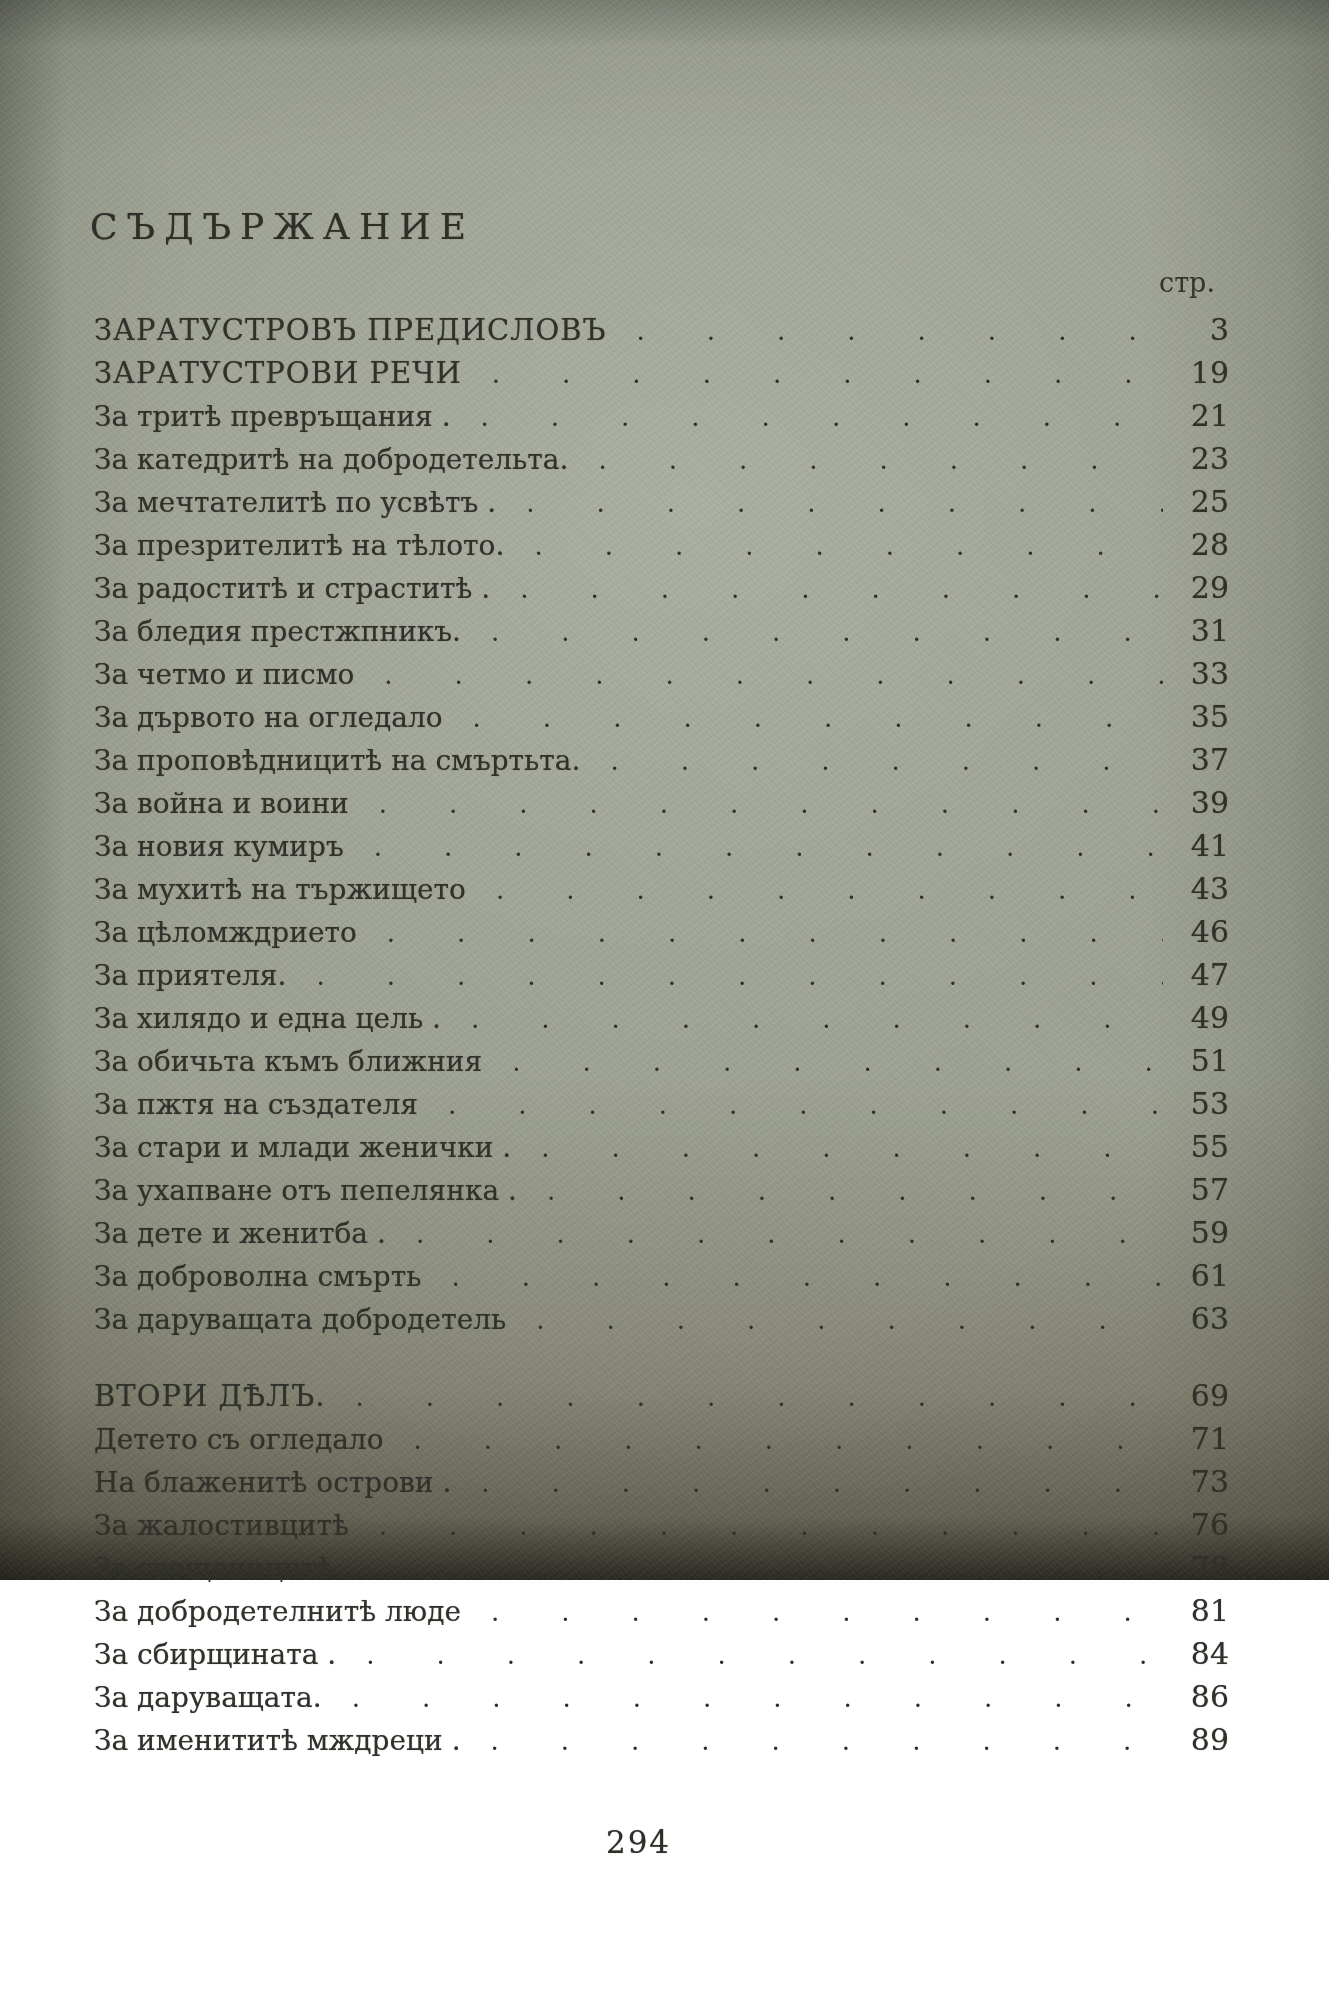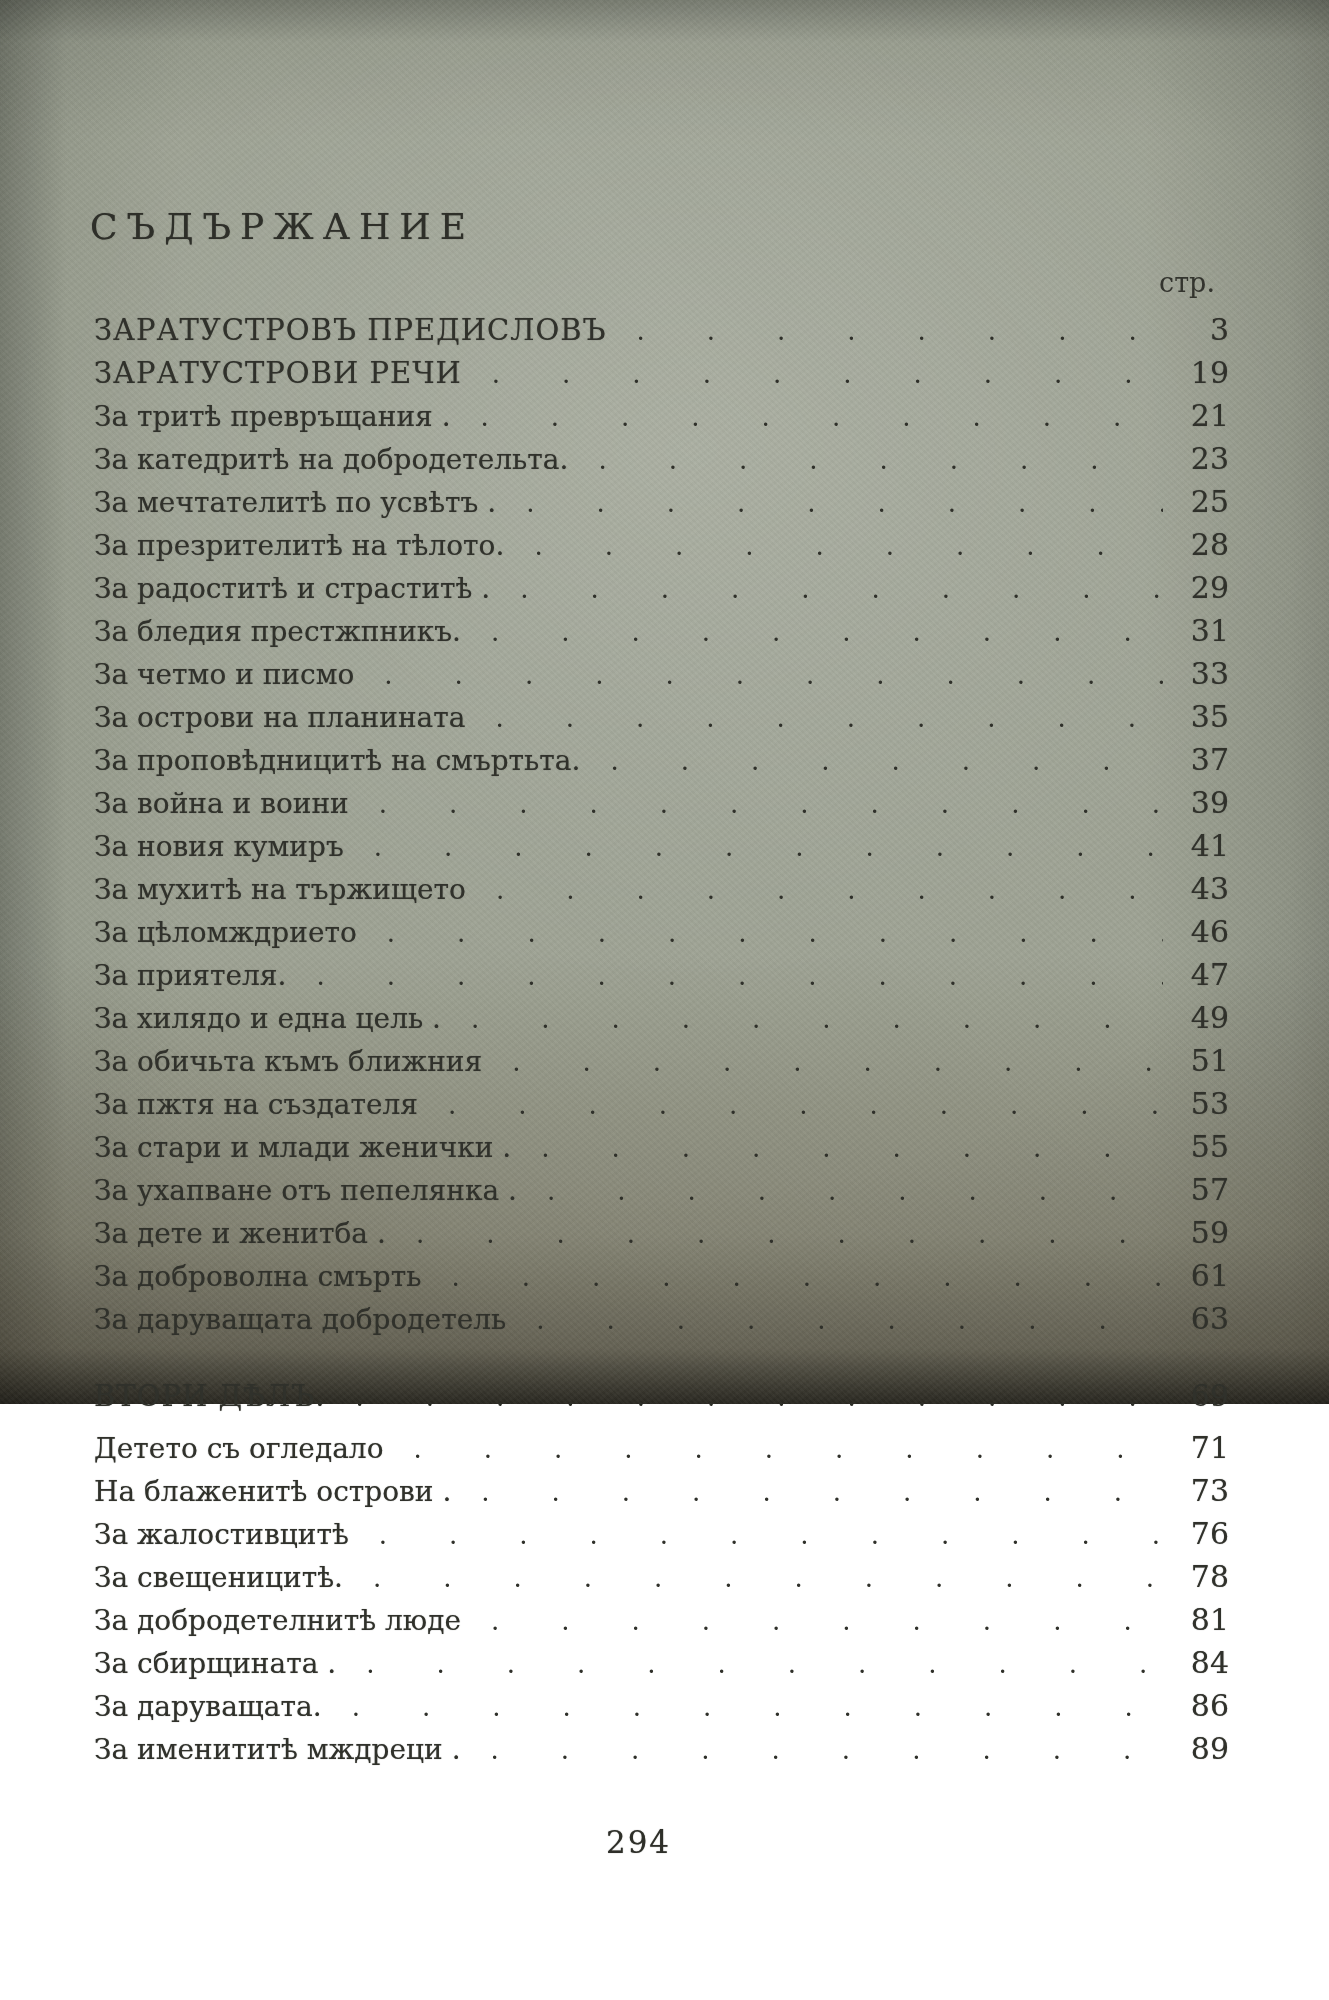--- a/index.html
+++ b/index.html
@@ -3,21 +3,21 @@
 <meta charset="utf-8">
 <style>
   html,body{margin:0;padding:0;}
   body{
     width:1329px;height:2000px;
     font-family:"DejaVu Serif", serif;
     overflow:hidden;
   }
   .page{
     position:relative;
-    width:1329px;height:1404px;
+    width:1329px;height:1580px;
     background:
       radial-gradient(ellipse 95% 70% at 52% 32%, rgba(255,255,255,0.14) 0%, rgba(255,255,255,0.0) 55%),
       linear-gradient(to bottom, rgba(20,22,18,0.30) 0%, rgba(20,22,18,0.06) 3%, rgba(0,0,0,0) 10%, rgba(0,0,0,0) 68%, rgba(72,58,38,0.28) 88%, rgba(52,42,28,0.50) 96%, rgba(18,15,10,0.82) 100%),
       linear-gradient(to right, rgba(15,18,14,0.28) 0%, rgba(15,18,14,0.05) 5%, rgba(0,0,0,0) 14%, rgba(0,0,0,0) 86%, rgba(30,30,26,0.12) 97%, rgba(30,30,26,0.20) 100%),
       radial-gradient(ellipse 120% 100% at 50% 40%, rgba(0,0,0,0) 45%, rgba(25,28,22,0.22) 90%),
       #9ea394;
     color:#30312b;
   }
   .page::before{
     content:"";
@@ -74,21 +74,21 @@
     color:#2f302a;
   }
   .row .p{
     flex:none;
     width:66px;
     text-align:right;
     font-size:30px;
     text-shadow:0 0 1px rgba(46,47,41,0.55);
   }
   .section-2 .row.caps{margin-top:34px;}
-  .section-2 .row.caps + .row{margin-top:9px;}
+  .section-2 .row.caps + .row{margin-top:0;}
   .footer-num{
     position:absolute;
     top:1824px;left:0;width:100%;
     text-align:center;
     transform:translateX(-26px);
     font-size:31px;
     letter-spacing:2px;
     color:#2e2f29;
     text-shadow:0 0 1px rgba(46,47,41,0.6);
   }
@@ -152,21 +152,21 @@
     <span class="p">31</span>
   </div>
 
   <div class="row">
     <span class="t">За четмо и писмо</span>
     <span class="dots">........................</span>
     <span class="p">33</span>
   </div>
 
   <div class="row">
-    <span class="t">За острови на планината</span>
+    <span class="t">За дървото на огледало</span>
     <span class="dots">........................</span>
     <span class="p">35</span>
   </div>
 
   <div class="row">
     <span class="t">За проповѣдницитѣ на смъртьта.</span>
     <span class="dots">........................</span>
     <span class="p">37</span>
   </div>
 

